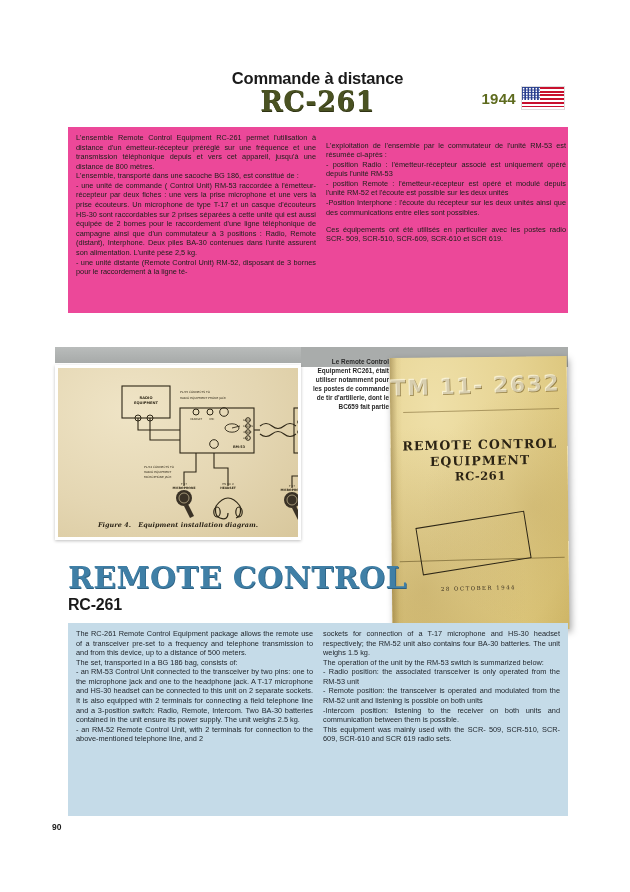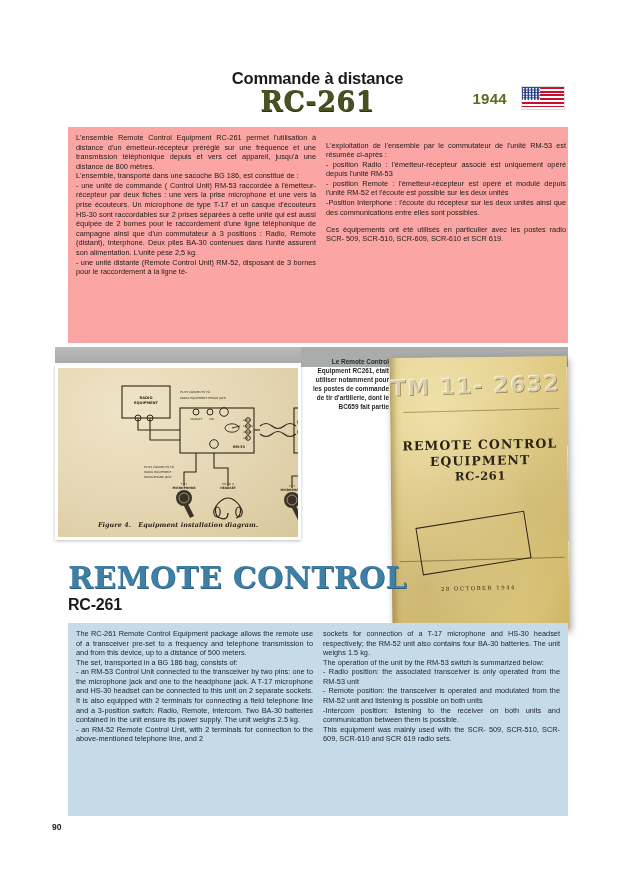--- a/index.html
+++ b/index.html
@@ -35,21 +35,21 @@
     letter-spacing: 0.5px;
     line-height: 1.0;
     margin-top: 1px;
     text-shadow: 0.6px 0.6px 0 #2f3314;
   }
   .year-flag {
     position: absolute;
     right: 0px; top: 16px;
     display: flex;
     align-items: center;
-    gap: 14px;
+    gap: 5px;
     margin-left: 27px;
   }
   .year {
     font-size: 15px;
     font-weight: bold;
     color: #5e6b1e;
     letter-spacing: 0.3px;
   }
   .flag {
     width: 44px; height: 24px;
@@ -72,22 +72,22 @@
     position: absolute; inset: 0;
     background-image:
       radial-gradient(circle at 1.6px 1.6px, #fff 0.7px, transparent 0.8px);
     background-size: 3.2px 2.6px;
   }
 
   
   .panel-fr {
     position: absolute;
     left: 68px; top: 127px;
-    width: 500px; height: 216px;
-    background: #fca5a5;
+    width: 500px; height: 186px;
+    background: #ec4899;
     padding: 6px 0 4px 8px;
     display: flex;
     gap: 10px;
   }
   .panel-fr .col {
     width: 240px;
     font-size: 7.35px;
     line-height: 1.305;
     color: #20201c;
     text-align: justify;

